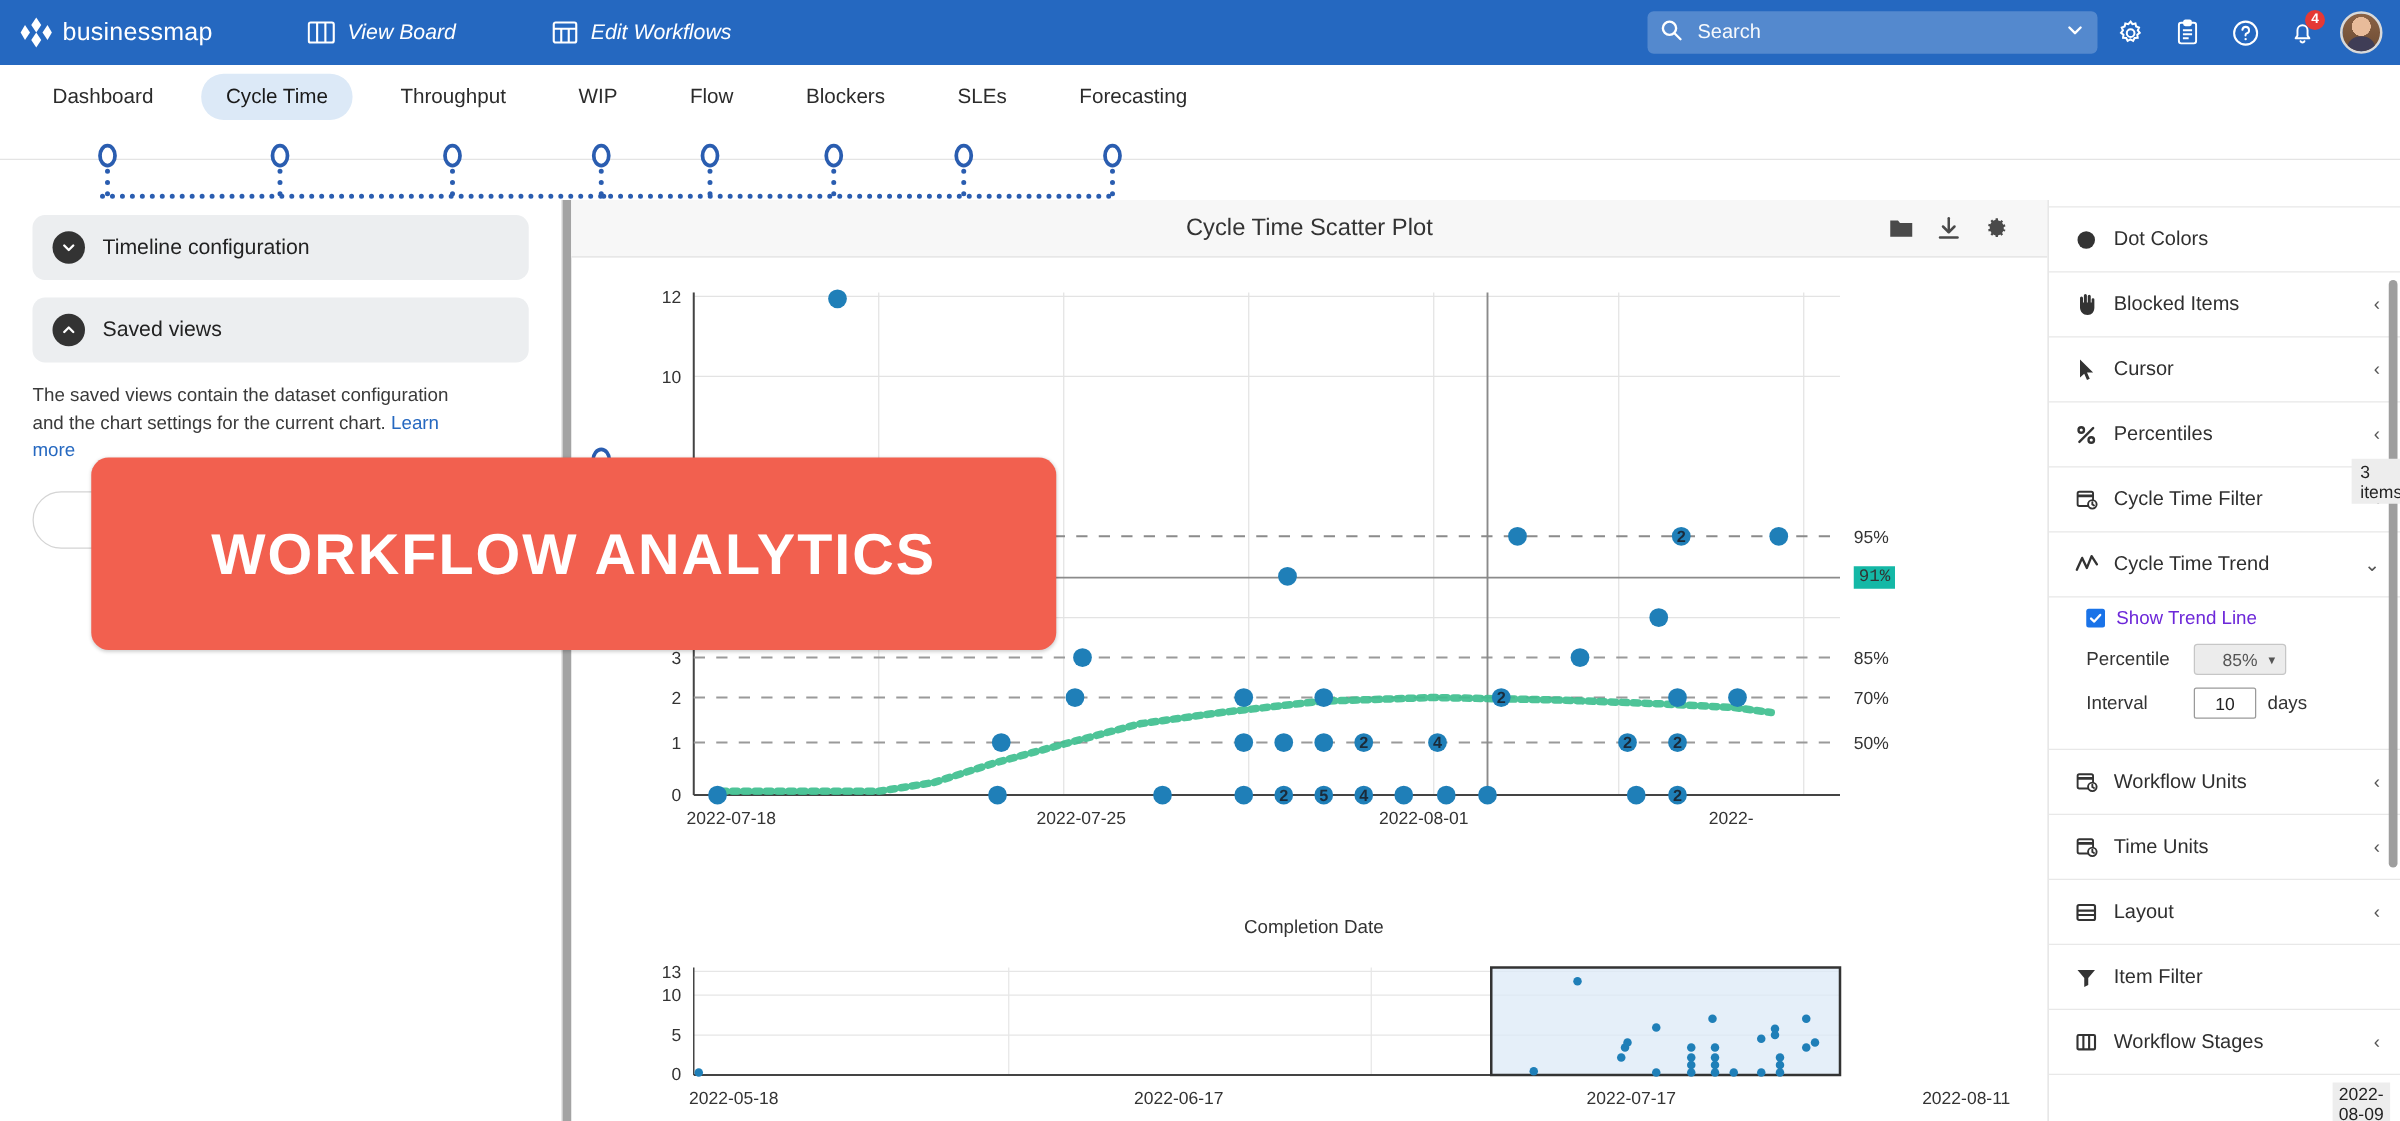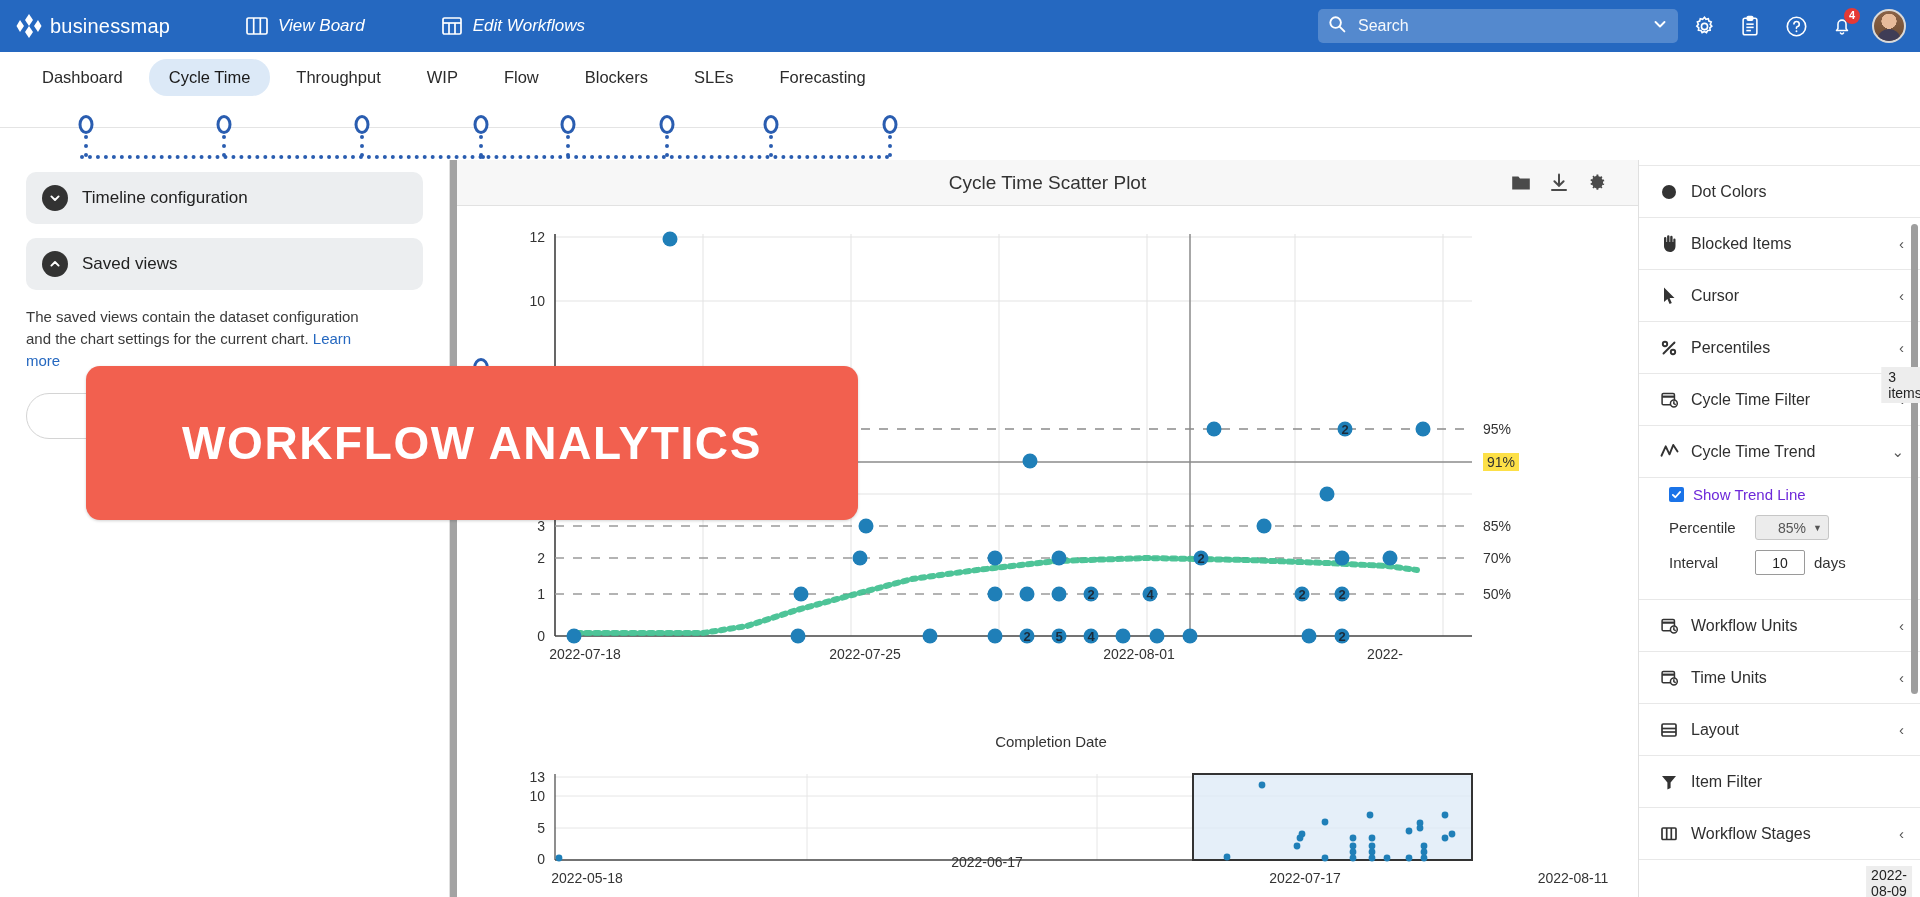--- a/index.html
+++ b/index.html
@@ -53,21 +53,21 @@
     border: 2px solid #d9d9d9; overflow: hidden; position: relative; cursor: pointer;
   }
   #avatar::after {
     content:""; position:absolute; left:4px; right:4px; bottom:-6px; height:18px;
     border-radius: 50% 50% 0 0; background:#3f3d56;
   }
 
   
   #tabsrow {
     position: absolute; top: 52px; left: 0; width: 1920px; height: 50px;
-    background: #fff; display: flex; align-items: center; padding-left: 22px;
+    background: #fff; display: flex; align-items: center; padding-left: 22px; gap: 12px;
   }
   .tab {
     font-size: 16.5px; color: #2b2b2b; padding: 9px 20px; border-radius: 18px;
     margin-right: 6px; cursor: pointer; white-space: nowrap;
   }
   .tab.active { background: #dce9f7; color: #1a1a1a; }
 
   
   #steps { position: absolute; top: 102px; left: 0; width: 1920px; height: 58px; }
   #steps .hline {
@@ -117,21 +117,21 @@
     width: 340px;
   }
   #savedviews-desc a { color: #2568c0; text-decoration: none; cursor: pointer; }
   #pill {
     margin-top: 22px; width: 110px; height: 46px; border: 1px solid #d4d4d4;
     border-radius: 24px;
   }
 
   
   #overlay {
-    position: absolute; left: 86px; top: 366px; width: 772px; height: 154px;
+    position: absolute; left: 73px; top: 366px; width: 772px; height: 154px;
     background: #f2604f; border-radius: 14px;
     display: flex; align-items: center; justify-content: center;
     z-index: 30; box-shadow: 0 1px 3px rgba(0,0,0,.18); text-align: right;
   }
   #overlay span {
     color: #fff; font-size: 46px; font-weight: bold; letter-spacing: 1.6px;
   }
 
   
   #chartcard {
@@ -154,21 +154,21 @@
   #plotsvg { position: absolute; top: 0; left: 0; }
   .ylabel, .xlabel {
     position: absolute; font-size: 14px; color: #333; white-space: nowrap;
   }
   .ylabel { text-align: right; transform: translateY(-50%); }
   .xlabel { transform: translateX(-50%); }
   .pctlabel {
     position: absolute; font-size: 14px; color: #333;
     transform: translateY(-50%); white-space: nowrap;
   }
-  .pctlabel.hl { background:#fde047; padding: 1px 4px; }
+  .pctlabel.hl { background:#14b8a6; padding: 1px 4px; font-family: Liberation Mono, monospace; }
   #axistitle {
     position: absolute; font-size: 15px; color: #333;
     left: 594px; top: 527px; transform: translateX(-50%);
   }
   #tooltip-items {
     position: absolute; left: 1448px; top: 207px; transform: translateX(-50%);
     background: #ededed; font-size: 14px; color: #222; padding: 2px 7px;
     z-index: 9;
   }
   #tooltip-date {
@@ -561,21 +561,21 @@
         <circle cx="995" cy="68" r="3.4"></circle>
       </g>
     </svg>
 
     <div class="ylabel" style="left:60px; top:11px; width:28px;">13</div>
     <div class="ylabel" style="left:60px; top:30px; width:28px;">10</div>
     <div class="ylabel" style="left:60px; top:62px; width:28px;">5</div>
     <div class="ylabel" style="left:60px; top:93px; width:28px;">0</div>
 
     <div class="xlabel" style="left:130px; top:104px;">2022-05-18</div>
-    <div class="xlabel" style="left:486px; top:88px;margin-left:44px;">2022-06-17</div>
+    <div class="xlabel" style="left:486px; top:104px;">2022-06-17</div>
     <div class="xlabel" style="left:848px; top:104px;">2022-07-17</div>
     <div class="xlabel" style="left:1116px; top:104px;">2022-08-11</div>
   </div>
 </div>
 
 <div id="rightpanel">
   <div id="rp-topline"></div>
 
   <div class="setting-row">
     <span class="s-ic">

